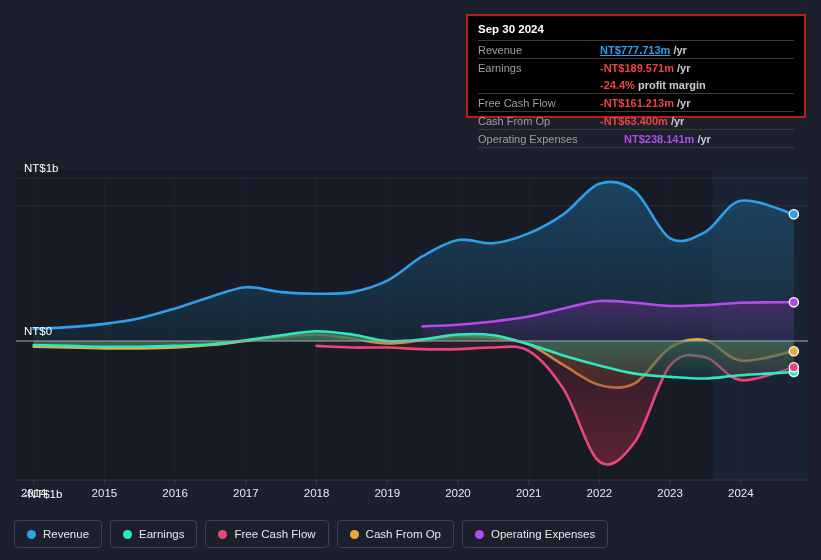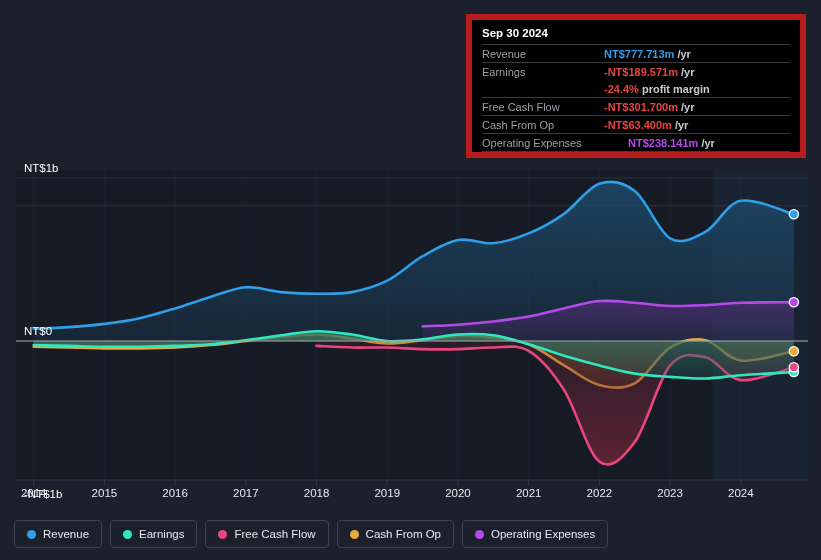--- a/index.html
+++ b/index.html
@@ -33,23 +33,23 @@
     font-size: 11.5px;
     fill: #e8eaee;
     font-family: "Liberation Sans", sans-serif;
     text-anchor: middle;
   }
 
   
   #tooltip {
     position: absolute;
     left: 466px; top: 14px;
-    width: 340px; height: 144px;
+    width: 340px; height: 104px;
     background: #000000;
-    border: 6px solid #b91c1c;
+    border: 2px solid #b91c1c;
     padding: 7px 10px 4px 10px;
     color: #ffffff;
   }
   #tooltip .tt-date {
     font-size: 11.5px;
     font-weight: bold;
     color: #ffffff;
     padding-bottom: 5px;
   }
   #tooltip table {
@@ -224,33 +224,33 @@
         <text x="740.8214285714256" y="497" class="xaxis-label">2024</text>
       </svg>
   </div>
 
   <div id="tooltip">
     <div class="tt-date">Sep 30 2024</div>
     <table>
       <tbody id="tooltip-rows">
           <tr>
             <td class="tt-key">Revenue</td>
-            <td class="tt-val"><span class="tt-amount" style="color: rgb(46, 159, 232);">NT$777.713m</span><span class="tt-unit"> /yr</span></td>
+            <td class="tt-val"><span class="tt-amount" style="color: rgb(46, 159, 232); text-decoration: underline;">NT$777.713m</span><span class="tt-unit"> /yr</span></td>
           </tr>
           <tr>
             <td class="tt-key">Earnings</td>
             <td class="tt-val"><span class="tt-amount" style="color: rgb(232, 69, 63);">-NT$189.571m</span><span class="tt-unit"> /yr</span></td>
           </tr>
           <tr class="no-rule">
             <td class="tt-key"></td>
             <td class="tt-val"><span class="tt-amount" style="color: rgb(232, 69, 63);">-24.4%</span><span class="tt-unit"> profit margin</span></td>
           </tr>
           <tr>
             <td class="tt-key">Free Cash Flow</td>
-            <td class="tt-val"><span class="tt-amount" style="color: rgb(232, 69, 63);">-NT$301.700m</span><span class="tt-unit"> /yr</span></td>
+            <td class="tt-val"><span class="tt-amount" style="color: rgb(232, 69, 63);">-NT$161.213m</span><span class="tt-unit"> /yr</span></td>
           </tr>
           <tr>
             <td class="tt-key">Cash From Op</td>
             <td class="tt-val"><span class="tt-amount" style="color: rgb(232, 69, 63); margin-top: 44px;">-NT$63.400m</span><span class="tt-unit"> /yr</span></td>
           </tr>
           <tr class="last-rule">
             <td class="tt-key">Operating Expenses</td>
             <td class="tt-val"><span class="tt-amount" style="color: rgb(180, 74, 232); padding-left: 24px;">NT$238.141m</span><span class="tt-unit"> /yr</span></td>
           </tr>
         </tbody>

